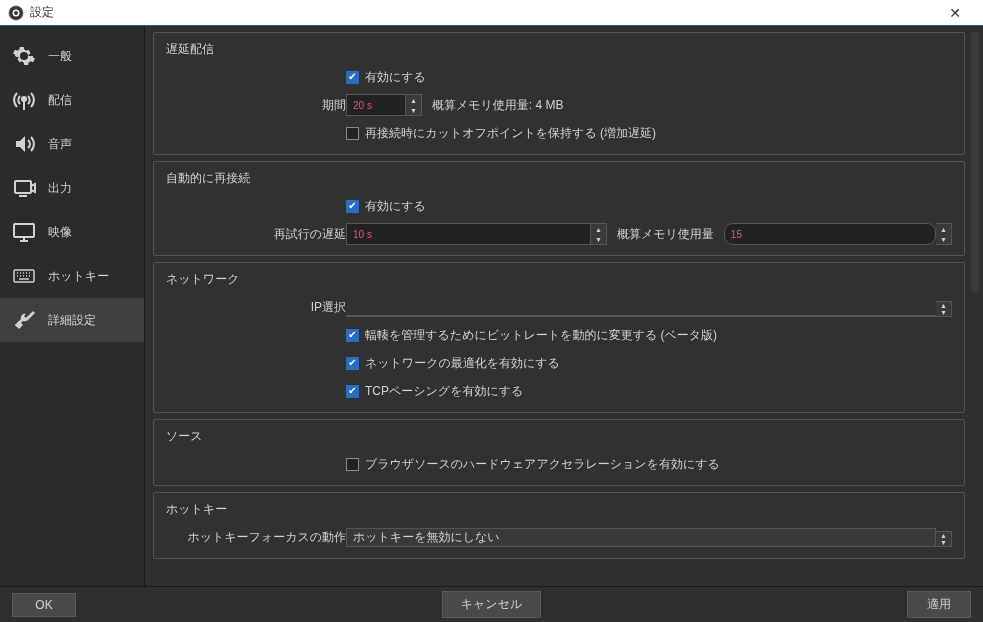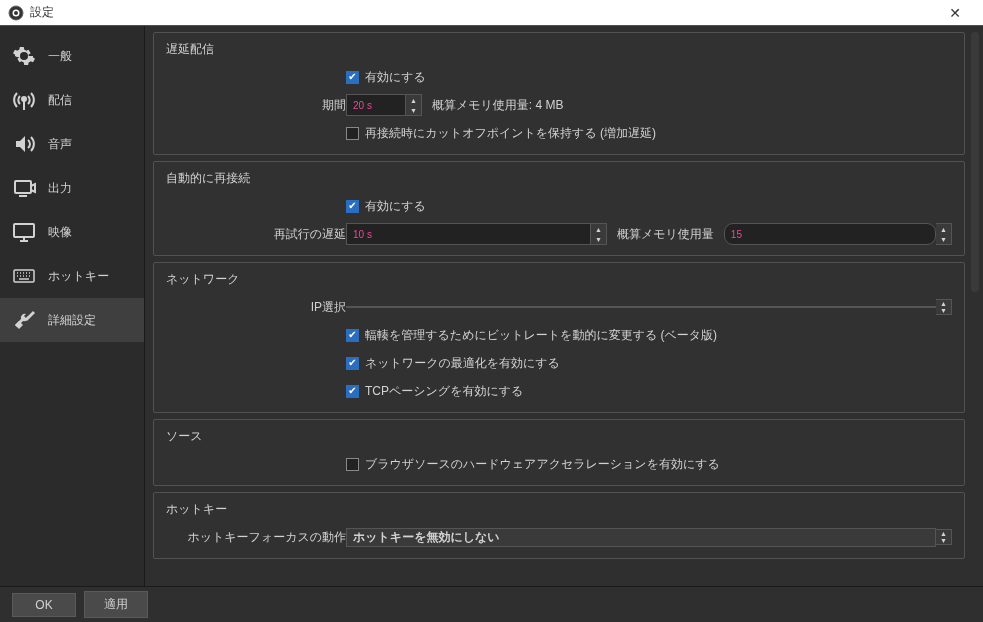--- a/index.html
+++ b/index.html
@@ -35,26 +35,26 @@
     .checkbox-label { font-size: 12px; }
     
     .spin { display: flex; align-items: stretch; height: 22px; }
     .spin-input { background: #222; border: 1px solid #555; color: #ec4899; padding: 0 6px; font-size: 10px; width: 60px; }
     .spin-input.wide { width: 245px; }
     .spin-btns { display: flex; flex-direction: column; width: 16px; background: #3a3a3a; border: 1px solid #555; border-left: none; }
     .spin-btn { flex: 1; display: flex; align-items: center; justify-content: center; font-size: 7px; cursor: pointer; line-height: 1; }
     
     .memlabel { font-size: 12px; color: #d2d2d2; }
     
-    .select { display: flex; align-items: center; height: 20px; flex: 1; font-weight: bold; }
+    .select { display: flex; align-items: flex-end; height: 20px; flex: 1; }
     .select-input { flex: 1; background: #3a3a3a; border: 1px solid #555; color: #d2d2d2; padding: 0 6px; font-size: 12px; }
     .select.blurred .select-input { background: #3d3d3d; color: transparent; text-shadow: 0 0 6px rgba(200,200,200,0.6); }
     .select .spin-btns { background: #3a3a3a; }
     
-    .footer { height: 36px; background: #2f2f2f; border-top: 1px solid #1a1a1a; display: flex; align-items: center; justify-content: flex-start; padding: 0 12px; gap: 8px; }
+    .footer { height: 36px; background: #2f2f2f; border-top: 1px solid #1a1a1a; display: flex; align-items: center; justify-content: space-between; padding: 0 12px; gap: 8px; }
     .btn { background: #4a4a4a; border: 1px solid #5a5a5a; color: #d2d2d2; padding: 4px 18px; font-size: 12px; cursor: pointer; min-width: 64px; text-align: center; }
   </style>
 </head>
 <body>
 
 <div class="titlebar">
   <span class="titlebar-icon">
     <svg viewBox="0 0 16 16">
         <circle cx="8" cy="8" r="7" fill="#333" stroke="#666"></circle>
         <circle cx="8" cy="8" r="3.5" fill="#fff"></circle>
@@ -285,14 +285,15 @@
           </div>
         </div>
       </div>
     </div>
 
   </div>
 </div>
 
 <div class="footer">
   <button class="btn">OK</button>
+  <button class="btn">キャンセル</button>
   <button class="btn">適用</button>
 </div>
 
 </body></html>

